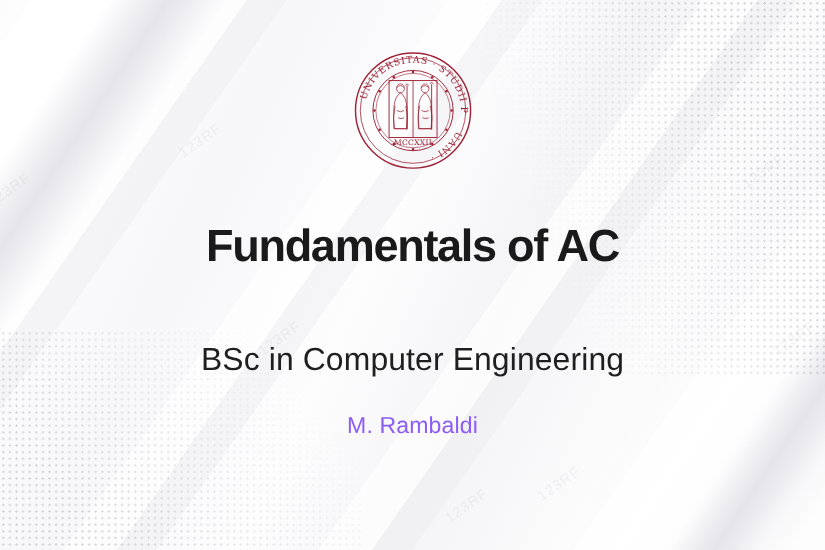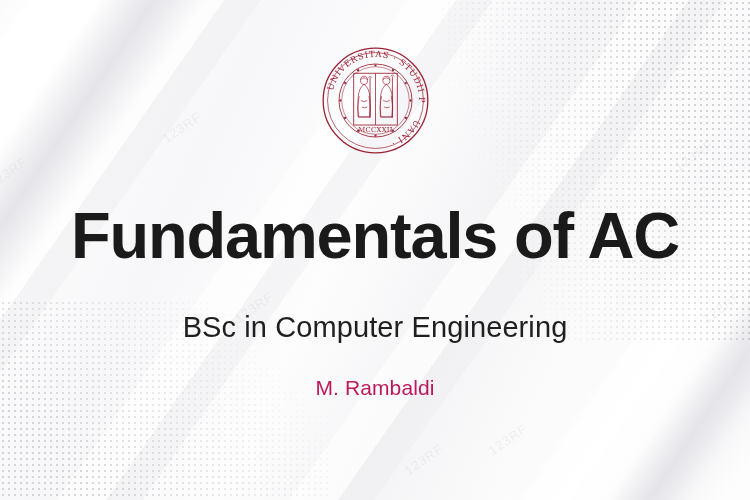--- a/index.html
+++ b/index.html
@@ -110,39 +110,39 @@
   .seal-wrap svg { display:block; width:109px; height:109px; }
 
   
   .content {
     position:absolute;
     left:0; right:0; top:0;
     text-align:center;
   }
   .title {
     position:absolute; left:0; right:0; top:202px;
-    font-size:65px;
+    font-size:41px;
     font-weight:800;
     letter-spacing:-1.2px;
     color:#1a1a1a;
     line-height:1.05;
   }
   .subtitle {
     position:absolute; left:0; right:0; top:311px;
     font-size:29px;
     font-weight:400;
     letter-spacing:.1px;
     color:#1f1f1f;
   }
   .author {
     position:absolute; left:0; right:0; top:376px;
     font-size:21px;
     font-weight:400;
     letter-spacing:.1px;
-    color:#be185d;
+    color:#8b5cf6;
   }
 </style>
 </head>
 <body>
 
 <div class="slide">
 
   <div class="bg-base"></div>
   <div class="bg-streaks"></div>
   <div class="bg-band-a"></div>

